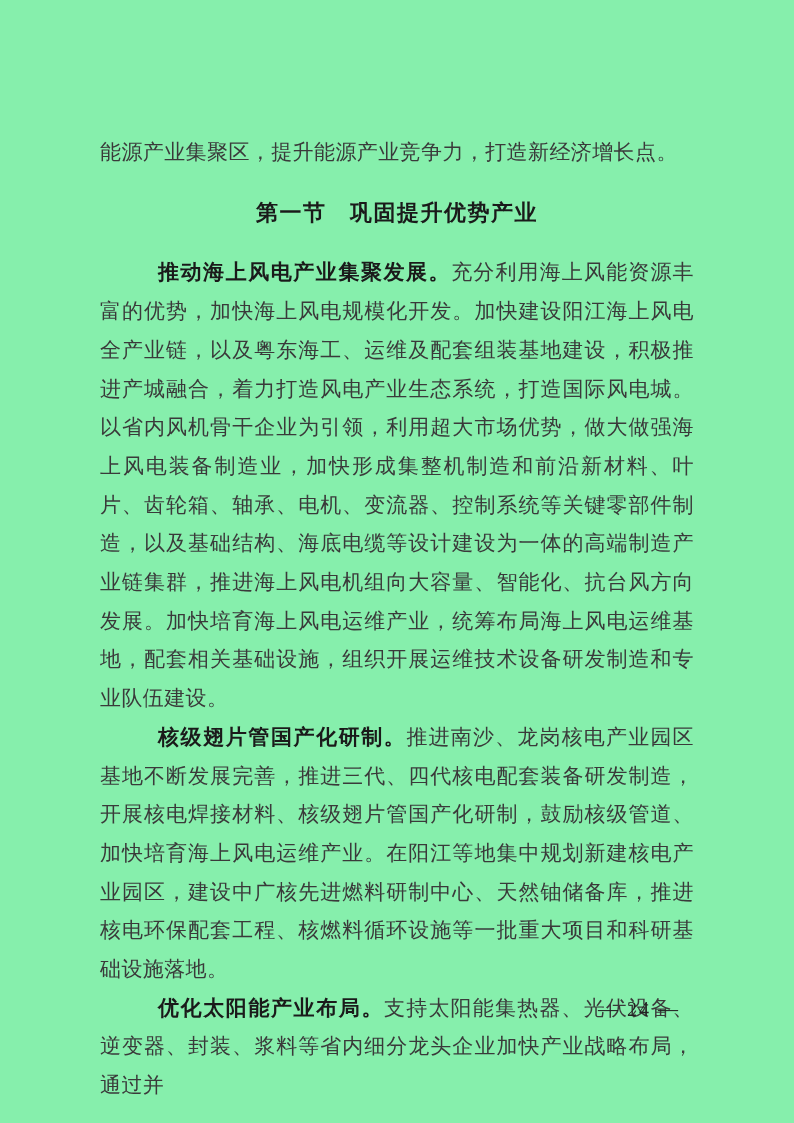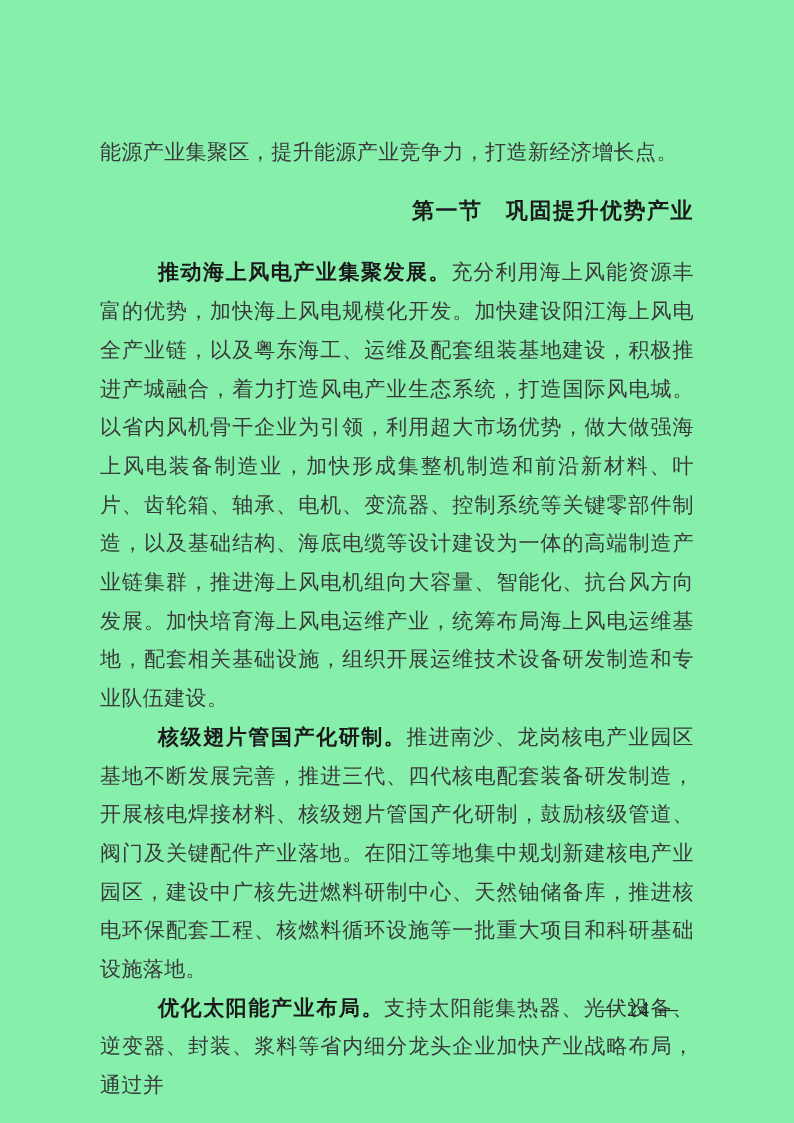--- a/index.html
+++ b/index.html
@@ -25,22 +25,22 @@
     line-height: 38.7px;
   }
   .cont-line {
     margin: 0;
     text-align: justify;
     text-justify: inter-character;
     letter-spacing: 0.4px;
   }
   .section-heading {
     margin: 22px 0 0 0;
-    text-align: right;
-    font-family: Liberation Mono, monospace;
+    text-align: center;
+    font-family: Liberation Serif, serif;
     font-weight: bold;
     font-size: 22px;
     line-height: 38.7px;
     color: #1a1a1a;
     letter-spacing: 1.5px;
   }
   .para {
     margin: 0;
     text-indent: 2em;
     text-align: justify;
@@ -72,20 +72,20 @@
 
 <div class="page">
   <div class="content">
 
     <p class="cont-line">能源产业集聚区，提升能源产业竞争力，打造新经济增长点。</p>
 
     <h2 class="section-heading">第一节　巩固提升优势产业</h2>
 
     <p class="para first"><b class="lead">推动海上风电产业集聚发展。</b><span>充分利用海上风能资源丰富的优势，加快海上风电规模化开发。加快建设阳江海上风电全产业链，以及粤东海工、运维及配套组装基地建设，积极推进产城融合，着力打造风电产业生态系统，打造国际风电城。以省内风机骨干企业为引领，利用超大市场优势，做大做强海上风电装备制造业，加快形成集整机制造和前沿新材料、叶片、齿轮箱、轴承、电机、变流器、控制系统等关键零部件制造，以及基础结构、海底电缆等设计建设为一体的高端制造产业链集群，推进海上风电机组向大容量、智能化、抗台风方向发展。加快培育海上风电运维产业，统筹布局海上风电运维基地，配套相关基础设施，组织开展运维技术设备研发制造和专业队伍建设。</span></p>
 
-    <p class="para"><b class="lead">核级翅片管国产化研制。</b><span>推进南沙、龙岗核电产业园区基地不断发展完善，推进三代、四代核电配套装备研发制造，开展核电焊接材料、核级翅片管国产化研制，鼓励核级管道、阀门及关键配件产业落地。在阳江等地集中规划新建核电产业园区，建设中广核先进燃料研制中心、天然铀储备库，推进核电环保配套工程、核燃料循环设施等一批重大项目和科研基础设施落地。</span></p>
+    <p class="para"><b class="lead">核级翅片管国产化研制。</b><span>推进南沙、龙岗核电产业园区基地不断发展完善，推进三代、四代核电配套装备研发制造，开展核电焊接材料、核级翅片管国产化研制，鼓励核级管道、加快培育海上风电运维产业。在阳江等地集中规划新建核电产业园区，建设中广核先进燃料研制中心、天然铀储备库，推进核电环保配套工程、核燃料循环设施等一批重大项目和科研基础设施落地。</span></p>
 
     <p class="para"><b class="lead">优化太阳能产业布局。</b><span>支持太阳能集热器、光伏设备、逆变器、封装、浆料等省内细分龙头企业加快产业战略布局，通过并</span></p>
 
   </div>
 
   <div class="page-number">— 24 —</div>
 </div>
 
 </body></html>

